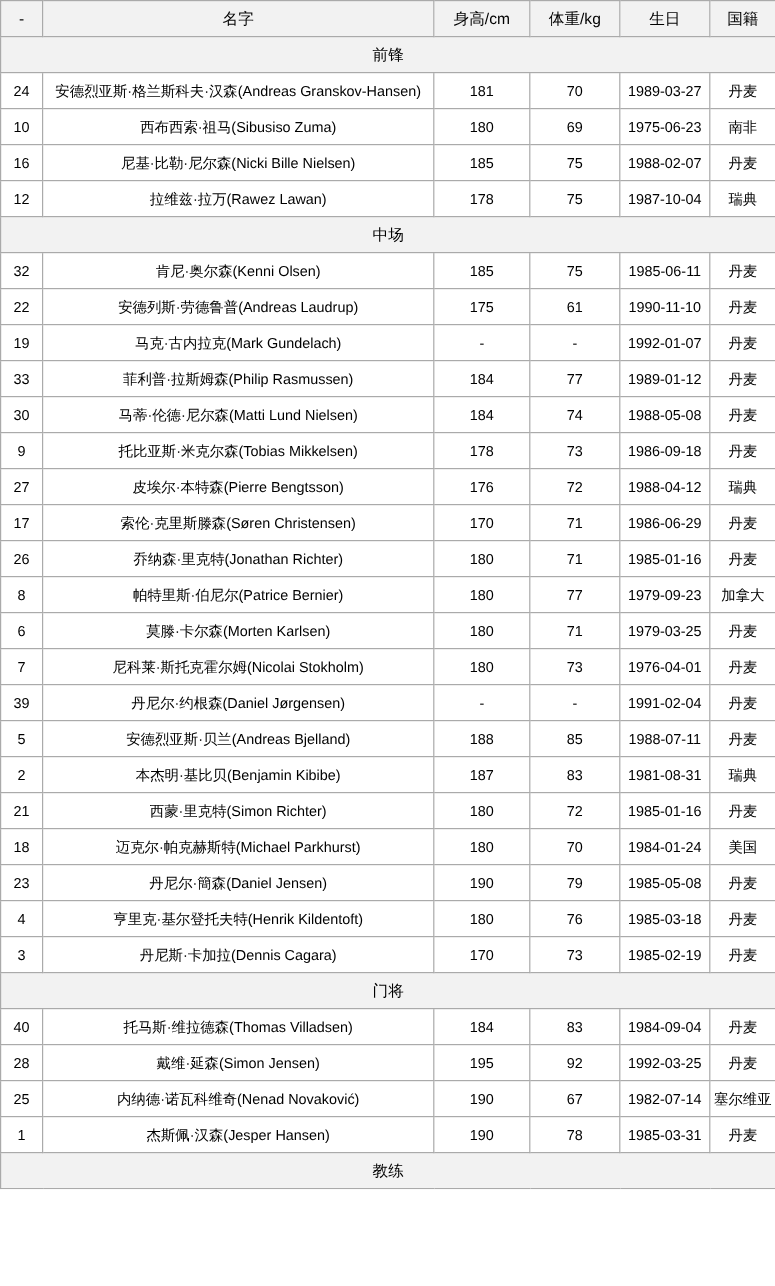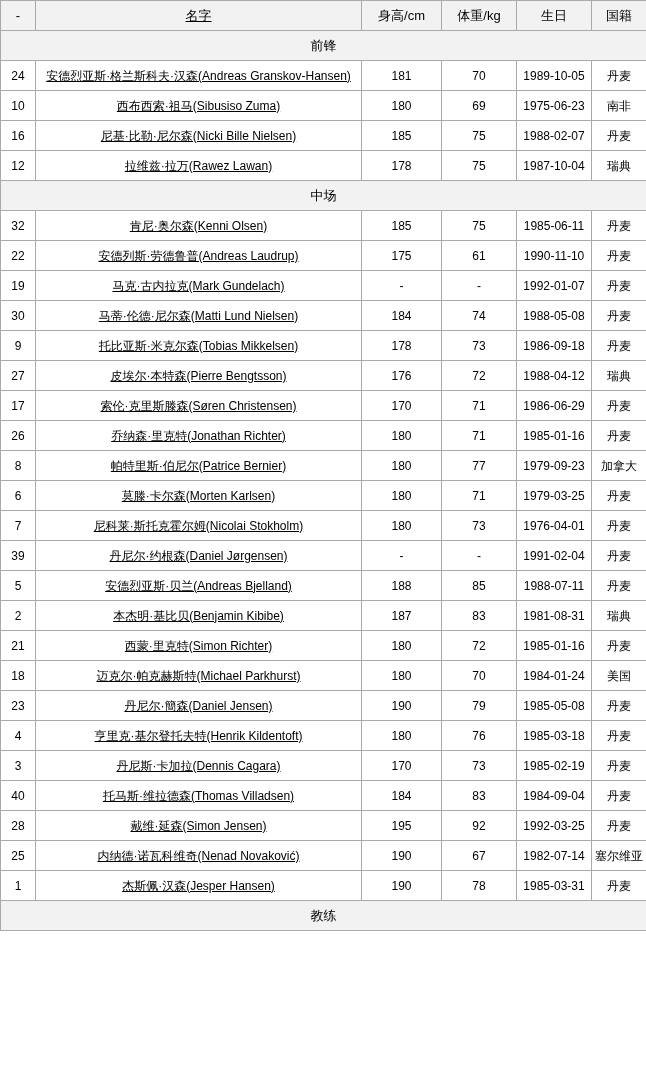--- a/index.html
+++ b/index.html
@@ -32,21 +32,21 @@
     background: #f2f2f2;
     font-weight: normal;
     font-size: 13px;
   }
   tr.section-row td {
     background: #f2f2f2;
     font-weight: normal;
     font-size: 13px;
   }
   td.num { width: 35px; margin-left: 10px; }
-  td.name, th.name { text-align: center; text-decoration: underline; }
+  td.name, th.name { text-align: center; }
   col.c-num { width: 35px; }
   col.c-name { width: 326px; }
   col.c-height { width: 80px; }
   col.c-weight { width: 75px; }
   col.c-birth { width: 75px; }
   col.c-nat { width: 55px; }
   .name-cell { font-size: 12px; }
 </style>
 </head>
 <body>
@@ -72,21 +72,21 @@
   </thead>
   <tbody id="roster-body">
       <tr class="section-row">
         <td colspan="6">前锋</td>
       </tr>
       <tr>
         <td class="num">24</td>
         <td class="name name-cell">安德烈亚斯·格兰斯科夫·汉森(Andreas Granskov-Hansen)</td>
         <td>181</td>
         <td>70</td>
-        <td>1989-10-05</td>
+        <td>1989-03-27</td>
         <td>丹麦</td>
       </tr>
       <tr>
         <td class="num">10</td>
         <td class="name name-cell">西布西索·祖马(Sibusiso Zuma)</td>
         <td>180</td>
         <td>69</td>
         <td>1975-06-23</td>
         <td>南非</td>
       </tr>
@@ -127,20 +127,28 @@
       </tr>
       <tr>
         <td class="num">19</td>
         <td class="name name-cell">马克·古内拉克(Mark Gundelach)</td>
         <td>-</td>
         <td>-</td>
         <td>1992-01-07</td>
         <td>丹麦</td>
       </tr>
       <tr>
+        <td class="num">33</td>
+        <td class="name name-cell">菲利普·拉斯姆森(Philip Rasmussen)</td>
+        <td>184</td>
+        <td>77</td>
+        <td>1989-01-12</td>
+        <td>丹麦</td>
+      </tr>
+      <tr>
         <td class="num">30</td>
         <td class="name name-cell">马蒂·伦德·尼尔森(Matti Lund Nielsen)</td>
         <td>184</td>
         <td>74</td>
         <td>1988-05-08</td>
         <td>丹麦</td>
       </tr>
       <tr>
         <td class="num">9</td>
         <td class="name name-cell">托比亚斯·米克尔森(Tobias Mikkelsen)</td>
@@ -254,20 +262,23 @@
         <td>丹麦</td>
       </tr>
       <tr>
         <td class="num">3</td>
         <td class="name name-cell">丹尼斯·卡加拉(Dennis Cagara)</td>
         <td>170</td>
         <td>73</td>
         <td>1985-02-19</td>
         <td>丹麦</td>
       </tr>
+      <tr class="section-row">
+        <td colspan="6">门将</td>
+      </tr>
       <tr>
         <td class="num">40</td>
         <td class="name name-cell">托马斯·维拉德森(Thomas Villadsen)</td>
         <td>184</td>
         <td>83</td>
         <td>1984-09-04</td>
         <td>丹麦</td>
       </tr>
       <tr>
         <td class="num">28</td>

